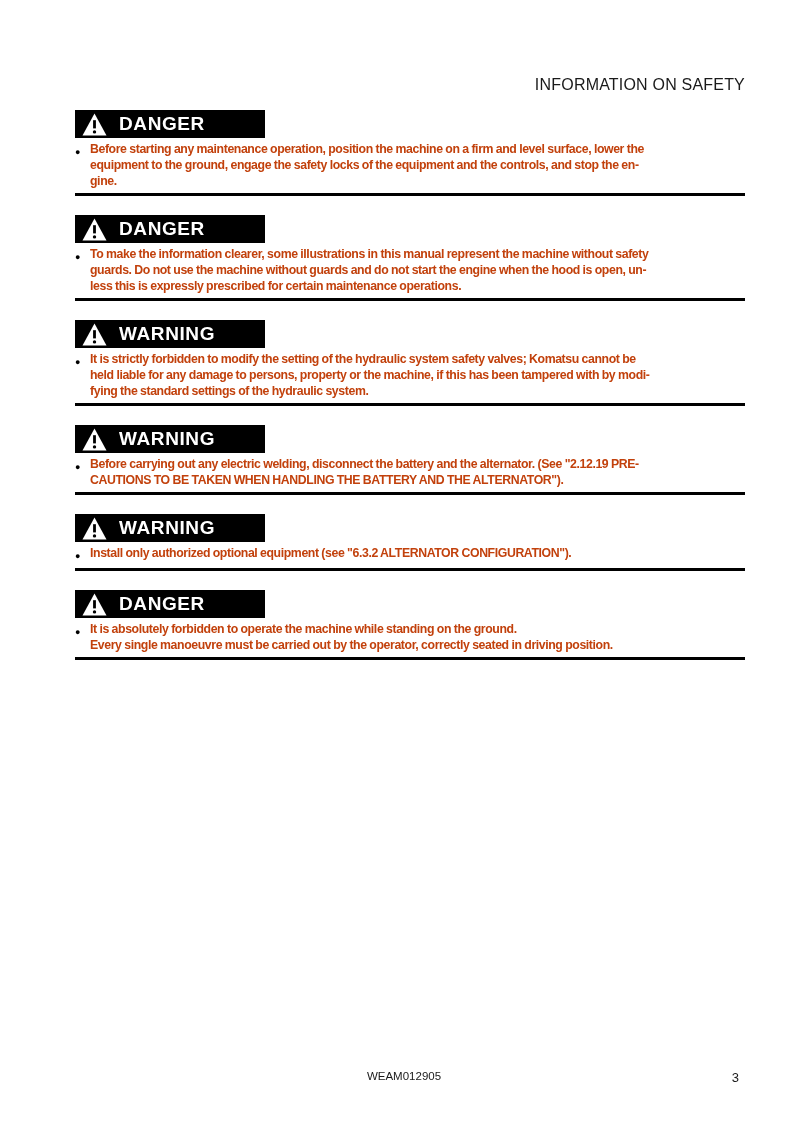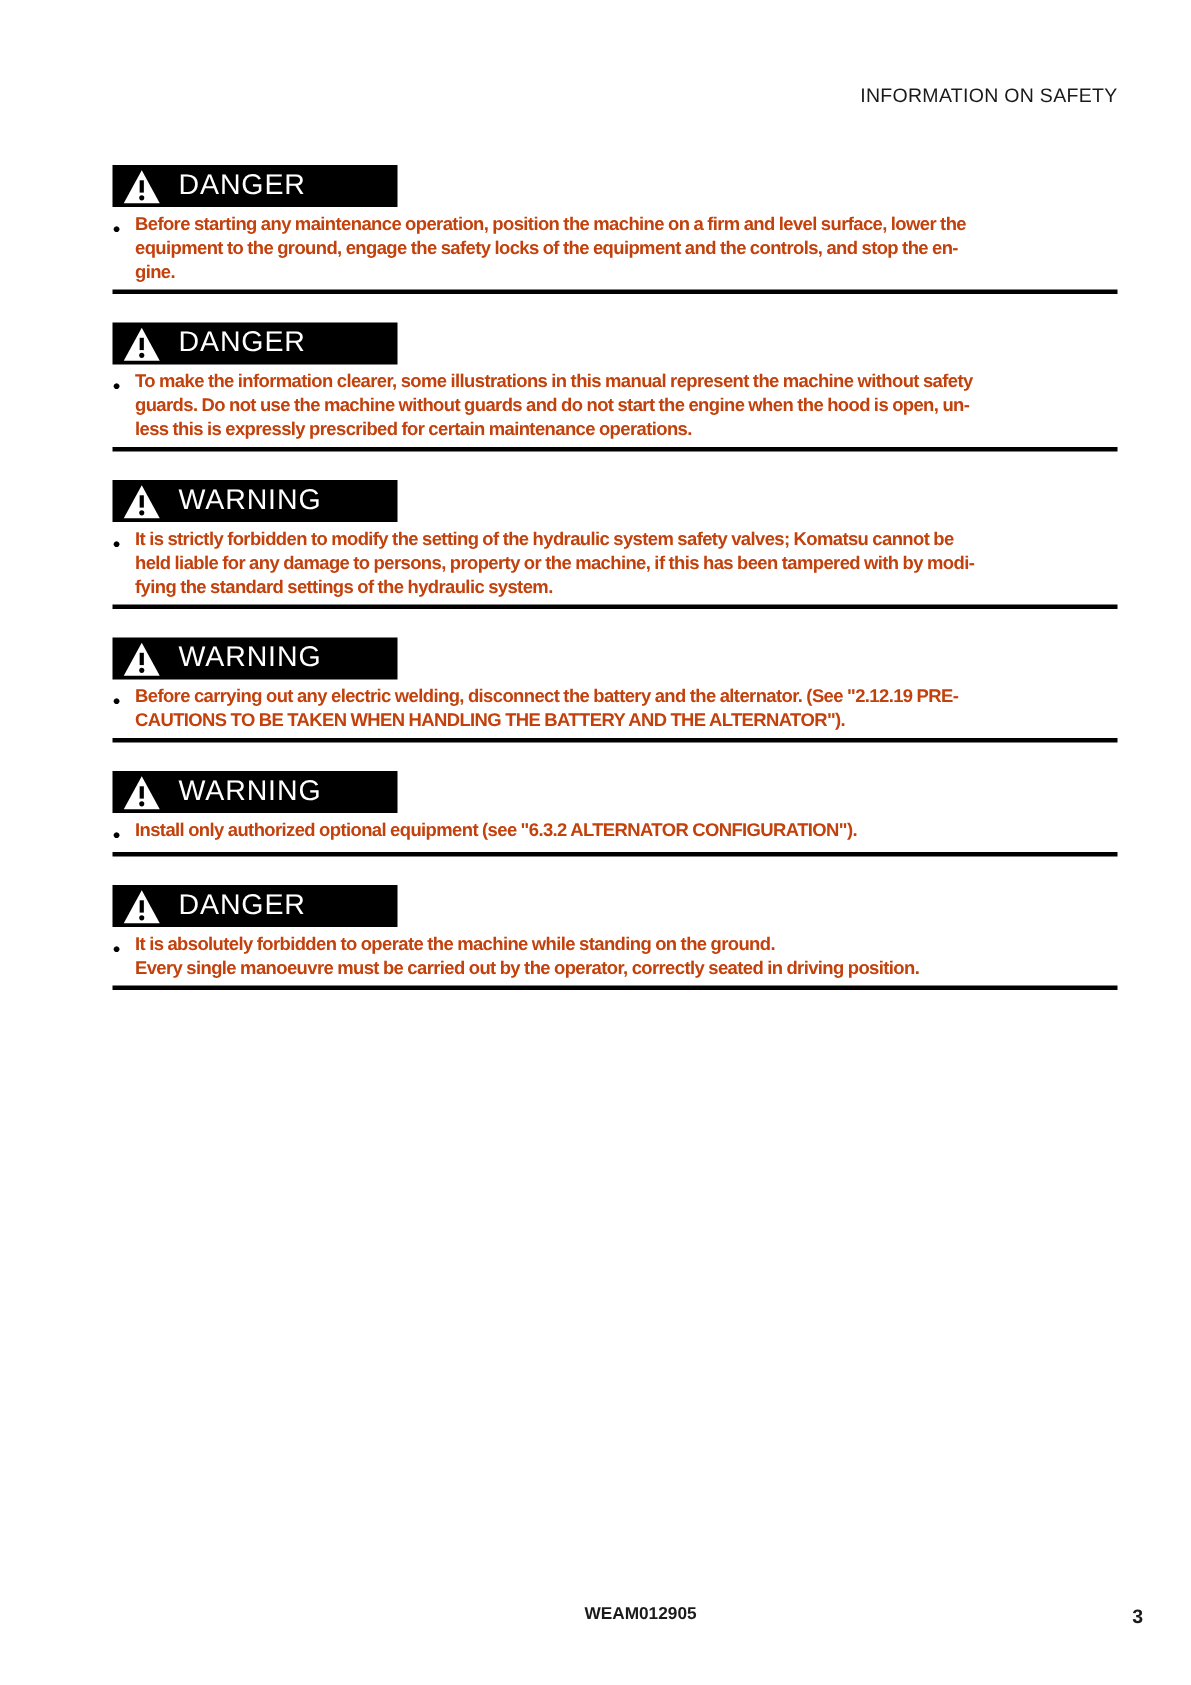--- a/index.html
+++ b/index.html
@@ -7,23 +7,23 @@
     position: relative;
     width: 794px;
     height: 1123px;
     background: #ffffff;
     font-family: "Liberation Sans", "DejaVu Sans", sans-serif;
     color: #000000;
     overflow: hidden;
   }
   .page-header {
     position: absolute;
-    top: 56px;
+    top: 76px;
     right: 49px;
-    font-size: 13px;
+    font-size: 16px;
     letter-spacing: 0.2px;
     color: #1a1a1a;
   }
   .content {
     position: absolute;
     top: 110px;
     left: 75px;
     width: 670px;
   }
   .safety-section { margin-bottom: 19px; }
@@ -33,21 +33,21 @@
     background: #000000;
     display: flex;
     align-items: center;
     padding-left: 7px;
     box-sizing: border-box;
   }
   .tri-icon { display: inline-flex; width: 25px; height: 23px; }
   .banner-label {
     color: #ffffff;
     font-size: 19px;
-    font-weight: normal;
+    font-weight: bold;
     letter-spacing: 0.6px;
     margin-left: 12px;
     line-height: 28px;
   }
   .bullet-row {
     display: flex;
     margin-top: 3px;
     width: 670px;
   }
   .bullet-dot {
@@ -82,24 +82,23 @@
     font-weight: bold;
     letter-spacing: 0.5px;
     color: #b9544a;
     opacity: 0.82;
     z-index: 5;
     pointer-events: none;
   }
   .page-footer {
     position: absolute;
     top: 1070px;
-    left: 92px;
+    left: 69px;
     width: 670px;
     height: 20px;
-    font-weight: bold;
   }
   .footer-code {
     position: absolute;
     left: 50%;
     transform: translateX(-50%);
     font-size: 11.5px;
     color: #1a1a1a;
   }
   .page-number {
     position: absolute;

